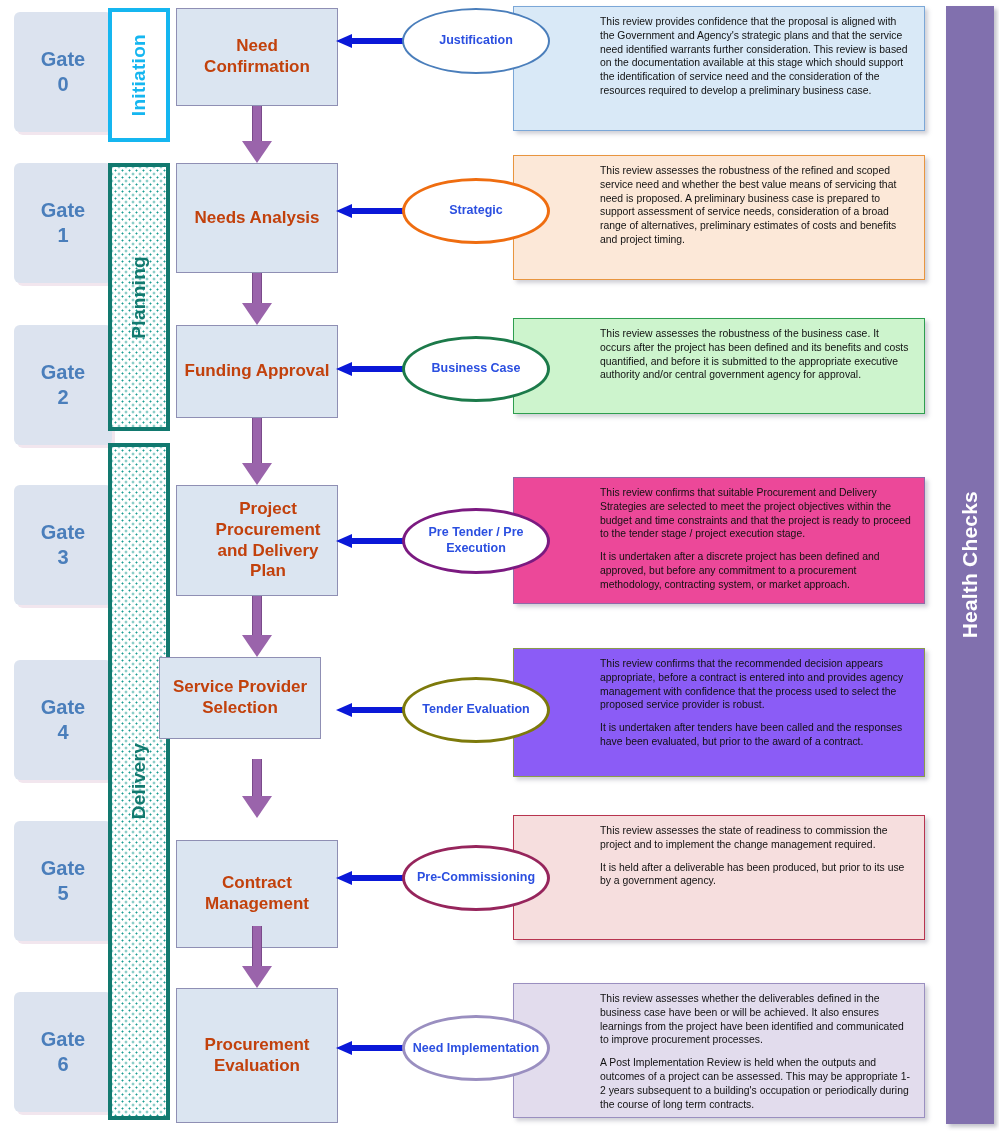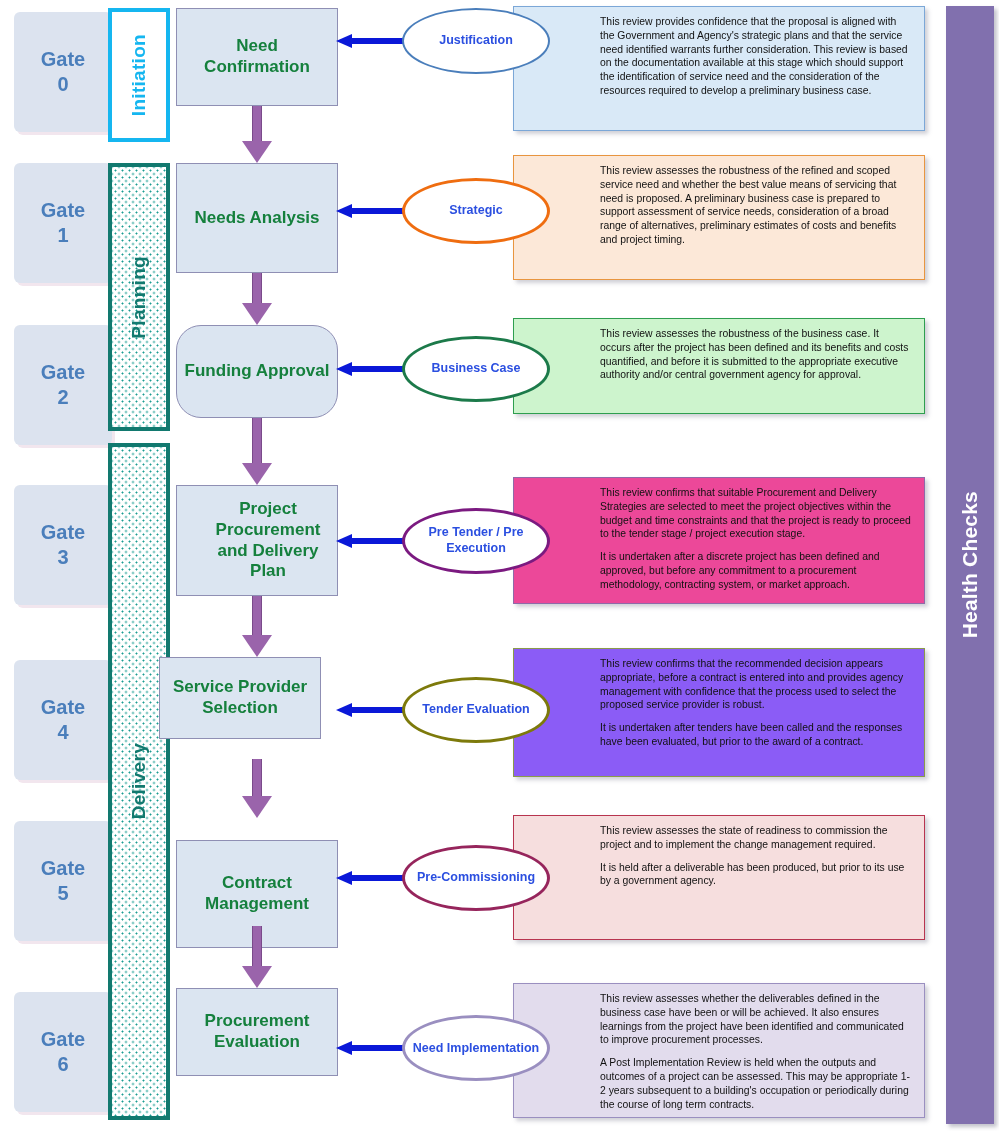--- a/index.html
+++ b/index.html
@@ -70,21 +70,21 @@
   
   .process-box {
     position: absolute;
     width: 162px;
     background: #dbe5f1;
     border: 1px solid #8f8fb4;
     display: flex;
     align-items: center;
     justify-content: center;
     text-align: center;
-    color: #15803d;
+    color: #c2410c;
     font-weight: bold;
     font-size: 17px;
     line-height: 1.22;
     padding: 4px 6px;
   }
 
   
   .v-arrow { position: absolute; width: 30px; }
   .v-arrow .shaft {
     position: absolute;
@@ -218,25 +218,25 @@
   </div>
   <div class="phase-band band-dotted" style="left:108px; top:163px; height:268px;">
     <span class="phase-label">Planning</span>
   </div>
   <div class="phase-band band-dotted" style="left:108px; top:443px; height:677px;">
     <span class="phase-label">Delivery</span>
   </div>
 
   <div class="process-box" style="left:176px; top:8px;  height:98px;">Need Confirmation</div>
   <div class="process-box" style="left:176px; top:163px; height:110px;">Needs Analysis</div>
-  <div class="process-box" style="left:176px; top:325px; height:93px;border-radius:25px;">Funding Approval</div>
+  <div class="process-box" style="left:176px; top:325px; height:93px;">Funding Approval</div>
   <div class="process-box" style="left:176px; top:485px; height:111px;padding-left:28px;">Project Procurement and Delivery Plan</div>
   <div class="process-box" style="left:159px; top:657px; height:82px;">Service Provider Selection</div>
   <div class="process-box" style="left:176px; top:840px; height:108px;">Contract Management</div>
-  <div class="process-box" style="left:176px; top:988px; height:88px;">Procurement Evaluation</div>
+  <div class="process-box" style="left:176px; top:988px; height:135px;">Procurement Evaluation</div>
 
   <div class="v-arrow" style="left:242px; top:106px; height:57px;">
     <div class="shaft" style="height:35px;"></div>
       <div class="head" style="top:35px;"></div>
   </div>
   <div class="v-arrow" style="left:242px; top:273px; height:52px;">
     <div class="shaft" style="height:30px;"></div>
       <div class="head" style="top:30px;"></div>
   </div>
   <div class="v-arrow" style="left:242px; top:418px; height:67px;">

